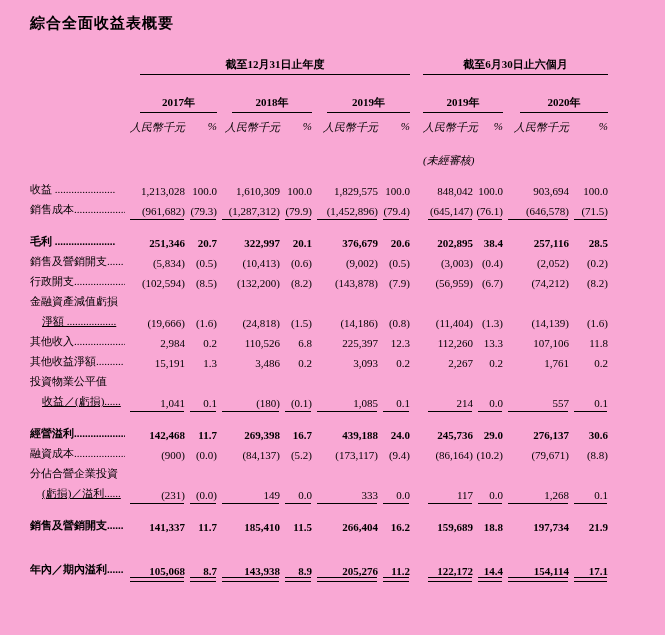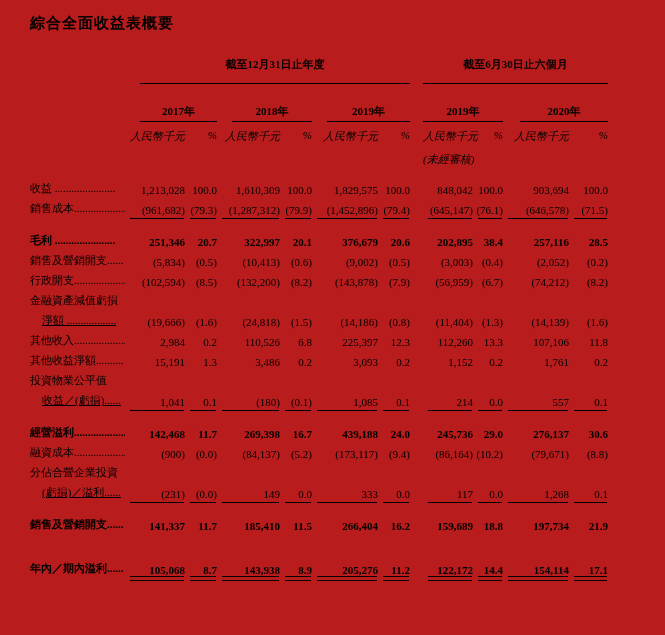--- a/index.html
+++ b/index.html
@@ -1,44 +1,44 @@
 <!DOCTYPE html>
 <html><head>
 <meta charset="utf-8">
 <style>
   html,body { margin:0; padding:0; background:#ffffff; }
   .page {
     width:665px; height:635px; box-sizing:border-box;
-    padding:14px 0 0 30px; background:#b91c1c; color:#000;
+    padding:14px 0 0 30px; background:#f9a8d4; color:#000;
     font-family:"Liberation Serif","DejaVu Serif",serif;
     overflow:hidden;
   }
   .title {
     font-family:"Liberation Sans","DejaVu Sans",sans-serif;
     font-size:15px; font-weight:bold; letter-spacing:1px;
     margin:0 0 24px 0;
   }
   table.fin {
     border-collapse:collapse; table-layout:fixed; width:578px;
     font-size:11px; color:#000;
   }
   col.c-lbl{width:95px} col.c-n1{width:60px} col.c-p1{width:32px}
   col.c-n2{width:63px}  col.c-p2{width:32px} col.c-n3{width:66px}
   col.c-p3{width:32px}  col.c-gap{width:13px} col.c-n4{width:50px}
   col.c-p4{width:30px}  col.c-n5{width:66px} col.c-p5{width:39px}
 
   th { padding:0; font-weight:bold; vertical-align:bottom; }
-  .grp .rule { text-align:center; border-bottom:1.2px solid #000; padding-bottom:11px; white-space:nowrap; font-size:11px; }
+  .grp .rule { text-align:center; border-bottom:1.2px solid #000; padding-bottom:2px; white-space:nowrap; font-size:11px; }
   .grp .rL { margin-left:15px; }
   .yr .rule { text-align:center; border-bottom:1.2px solid #000; padding:5px 0 2px 0; white-space:nowrap; }
   .yr.dec .rule { margin-left:15px; }
   .yr.j20 .rule { margin-left:17px;margin-top:15px; }
   th.unit { font-weight:normal; font-style:italic; text-align:right; padding-top:7px; white-space:nowrap; vertical-align:top; }
   th.pcth { font-weight:normal; font-style:italic; text-align:right; padding-top:7px; vertical-align:top; }
-  .unaud { white-space:nowrap; margin-top:8px; font-weight:normal; }
+  .unaud { white-space:nowrap; margin-top:18px; font-weight:normal; }
 
   tbody td { padding:1px 0 3px 0; text-align:right; white-space:nowrap; height:16px; vertical-align:bottom; }
   td.lbl { text-align:left; overflow:hidden; }
   td.ind { padding-left:12px;text-decoration:underline; }
   .b { font-weight:bold; }
   td.gap, th.gap { padding:0; }
   .u1, .u2 { position:relative; }
   .u1::after { content:""; position:absolute; left:5px; right:1px; bottom:0; border-bottom:1px solid #000; }
   .u2::after { content:""; position:absolute; left:5px; right:1px; bottom:-2px; height:3px; border-top:1px solid #000; border-bottom:1px solid #000; }
   tr.spacer td { height:12px; padding:0; }
@@ -233,21 +233,21 @@
         </tr>
         <tr>
           <td class="lbl">其他收益淨額..........</td>
           <td class="num">15,191</td>
           <td class="pct">1.3</td>
           <td class="num">3,486</td>
           <td class="pct">0.2</td>
           <td class="num">3,093</td>
           <td class="pct">0.2</td>
           <td class="gap"></td>
-          <td class="num">1,152</td>
+          <td class="num">2,267</td>
           <td class="pct">0.2</td>
           <td class="num">1,761</td>
           <td class="pct">0.2</td>
         </tr>
         <tr>
           <td class="lbl">投資物業公平值</td>
           <td class="num"></td>
           <td class="pct"></td>
           <td class="num"></td>
           <td class="pct"></td>

